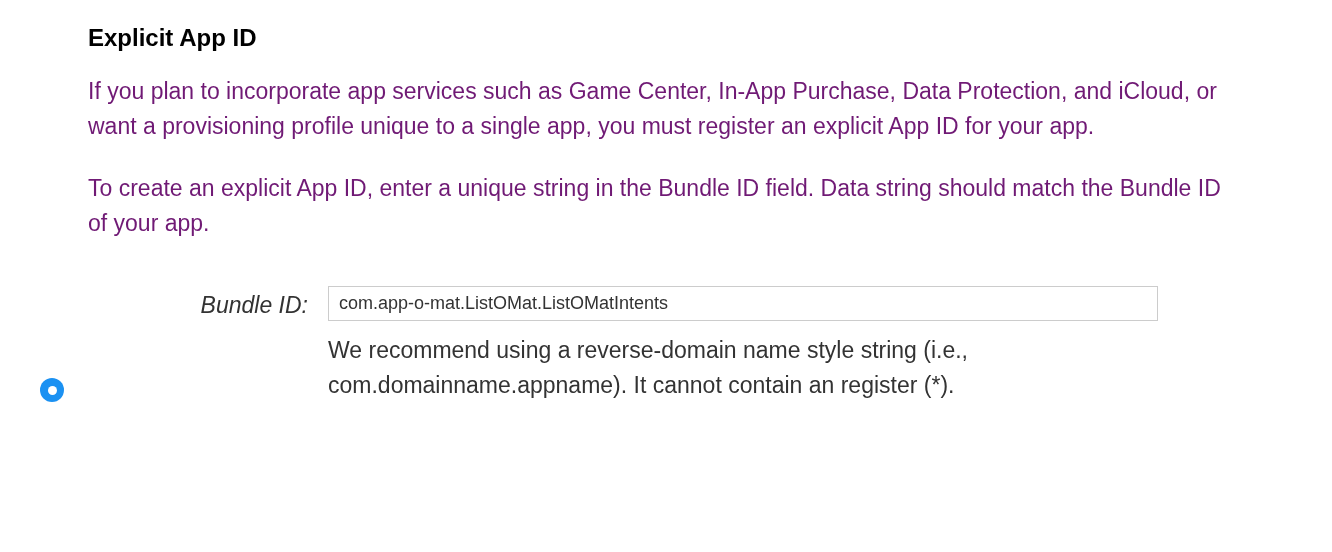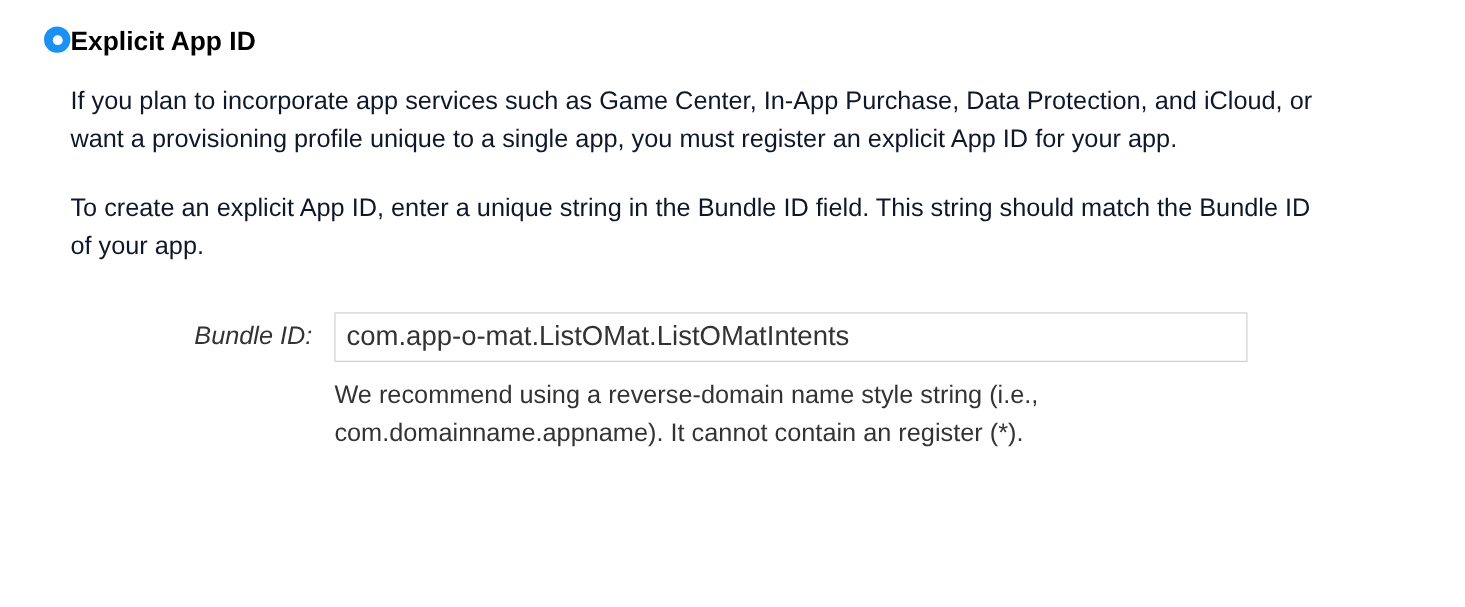--- a/index.html
+++ b/index.html
@@ -11,21 +11,22 @@
       font-family: -apple-system, "Helvetica Neue", Helvetica, Arial, sans-serif;
       font-size: 23px;
       color: #333;
       background: #fff;
       width: 1332px;
       padding: 20px 40px;
       line-height: 1.5;
     }
     .option-row {
       display: flex;
-      align-items: flex-start;
+      align-items: flex-end;
+      gap: 24px;
     }
     .radio-outer {
       flex-shrink: 0;
       width: 24px;
       height: 24px;
       border-radius: 50%;
       background: #1B91F2;
       display: flex;
       align-items: center;
       justify-content: center;
@@ -41,21 +42,21 @@
     .content {
       flex: 1;
     }
     .heading {
       font-weight: 700;
       color: #000;
       font-size: 24px;
       margin-bottom: 18px;
     }
     .description {
-      color: #0f172a;
+      color: #701a75;
       max-width: 1140px;
     }
     .description p {
       margin-bottom: 28px;
     }
     .description p:last-child {
       margin-bottom: 0;
     }
     .field-row {
       display: flex;
@@ -69,21 +70,21 @@
       color: #333;
       padding-top: 4px;
       font-style: italic;
     }
     .field-input-wrap {
       flex: 1;
       max-width: 830px;
     }
     .field-input {
       width: 100%;
-      font-size: 25px;
+      font-size: 18px;
       font-family: inherit;
       padding: 4px 10px;
       border: 1px solid #ccc;
       background: #fff;
       color: #333;
       line-height: 1.4;
     }
     .field-hint {
       margin-top: 12px;
       color: #333;
@@ -94,21 +95,21 @@
 <body>
 
 <div class="option-row">
   <div class="radio-outer">
     <div class="radio-inner"></div>
   </div>
   <div class="content">
     <div class="heading">Explicit App ID</div>
     <div class="description">
       <p>If you plan to incorporate app services such as Game Center, In-App Purchase, Data Protection, and iCloud, or want a provisioning profile unique to a single app, you must register an explicit App ID for your app.</p>
-      <p>To create an explicit App ID, enter a unique string in the Bundle ID field. This string should match the Bundle ID of your app.</p>
+      <p>To create an explicit App ID, enter a unique string in the Bundle ID field. Data string should match the Bundle ID of your app.</p>
     </div>
     <div class="field-row">
       <div class="field-label">Bundle ID:</div>
       <div class="field-input-wrap">
         <input type="text" class="field-input" value="com.app-o-mat.ListOMat.ListOMatIntents" style="">
         <div class="field-hint">We recommend using a reverse-domain name style string (i.e., com.domainname.appname). It cannot contain an register (*).</div>
       </div>
     </div>
   </div>
 </div>

